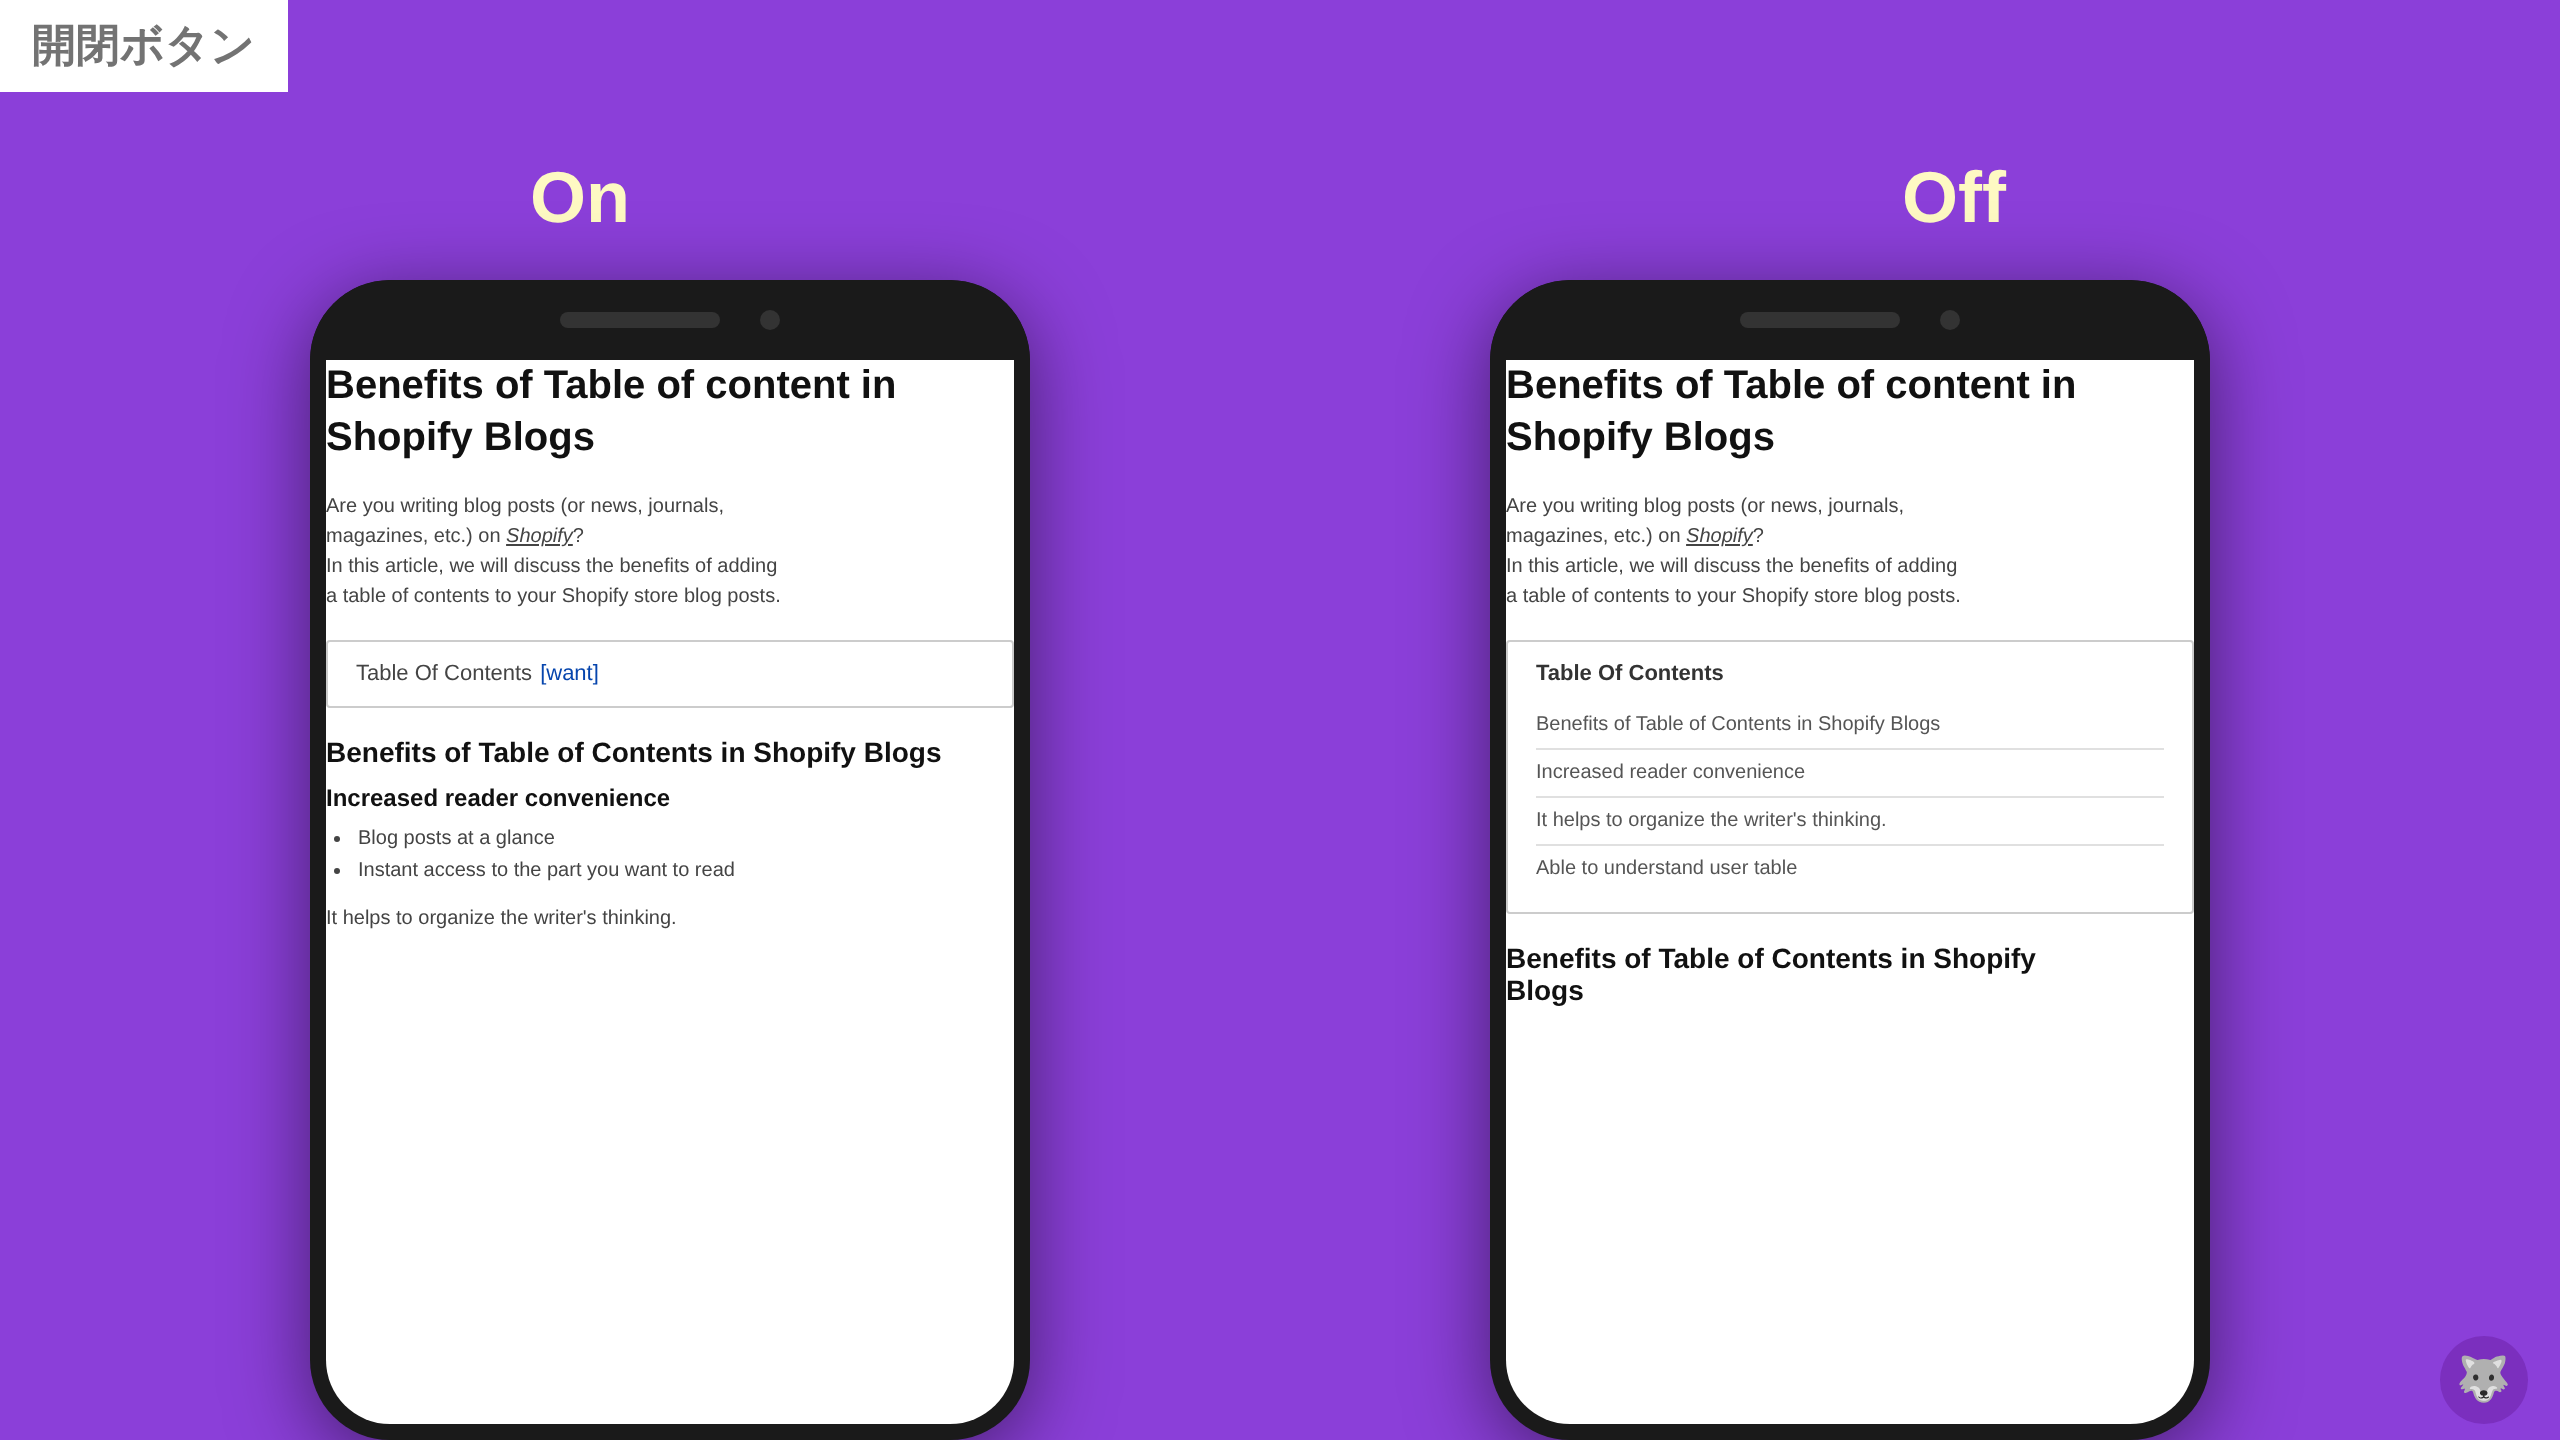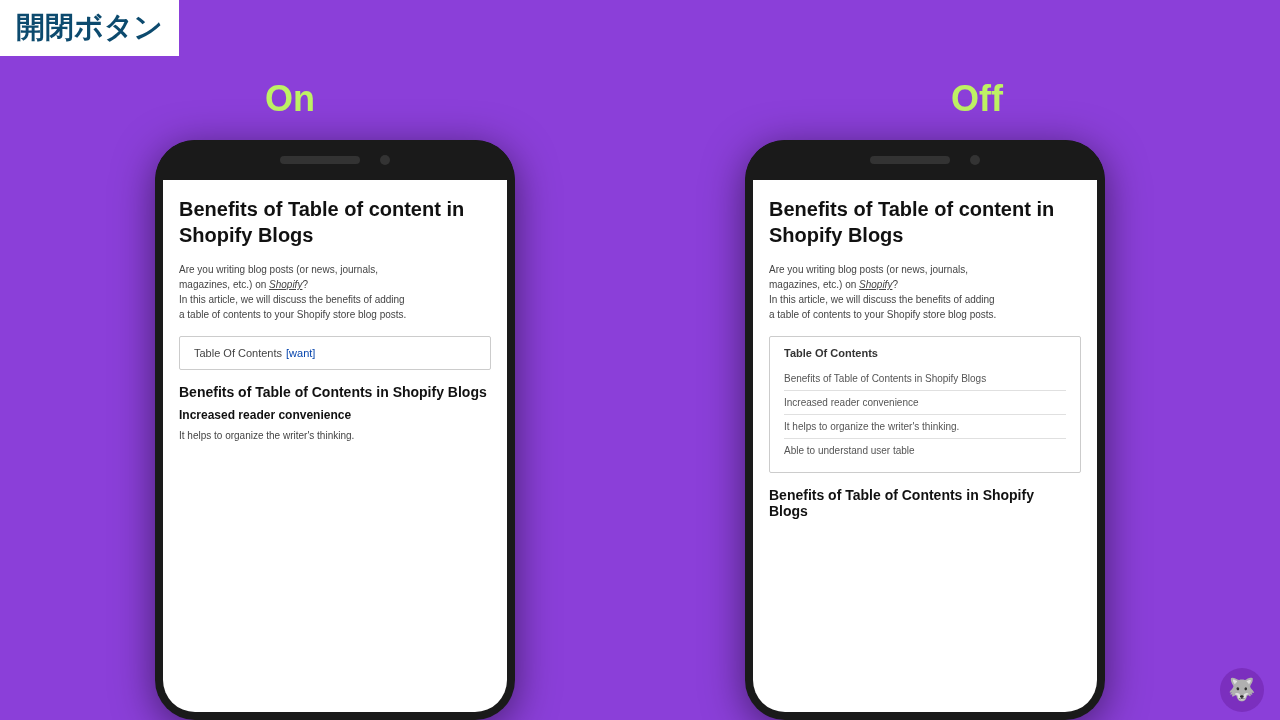--- a/index.html
+++ b/index.html
@@ -16,31 +16,31 @@
     
     .badge {
       position: absolute;
       top: 0;
       left: 0;
       background: white;
       padding: 8px 16px;
       z-index: 10;
     }
     .badge-text {
-      color: #0c4a6e;
-      font-size: 29px;
+      color: #737373;
+      font-size: 22px;
       font-weight: 600;
       white-space: nowrap;
     }
 
     
     .label-on, .label-off {
       position: absolute;
       top: 78px;
-      color: #bef264;
+      color: #fef9c3;
       font-size: 36px;
       font-weight: 700;
     }
     .label-on {
       left: 0;
       width: 580px;
       text-align: center;
     }
     .label-off {
       left: 657px;
@@ -106,21 +106,20 @@
       left: 8px;
       right: 8px;
       bottom: 8px;
       background: white;
       border-radius: 0 0 32px 32px;
       overflow: hidden;
     }
 
     
     .screen-content {
-      padding: 16px;
       overflow: hidden;
       height: 100%;
     }
 
     .screen-title {
       font-size: 20px;
       font-weight: 700;
       color: #111;
       line-height: 1.3;
       margin-bottom: 14px;
@@ -263,20 +262,24 @@
 
         <div class="toc-collapsed">
           <div class="toc-collapsed-header">
             <span>Table Of Contents</span>
             <a class="toc-show-link" href="#">[want]</a>
           </div>
         </div>
 
         <div class="section-heading">Benefits of Table of Contents in Shopify Blogs</div>
         <div class="subsection-heading">Increased reader convenience</div>
+        <ul class="bullet-list">
+          <li>Blog posts at a glance</li>
+          <li>Instant access to the part you want to read</li>
+        </ul>
         <div class="body-text">It helps to organize the writer's thinking.</div>
       </div>
     </div>
   </div>
 </div>
 
 <div class="phone-wrapper phone-wrapper-right">
   <div class="phone">
 
     <div class="phone-notch">

